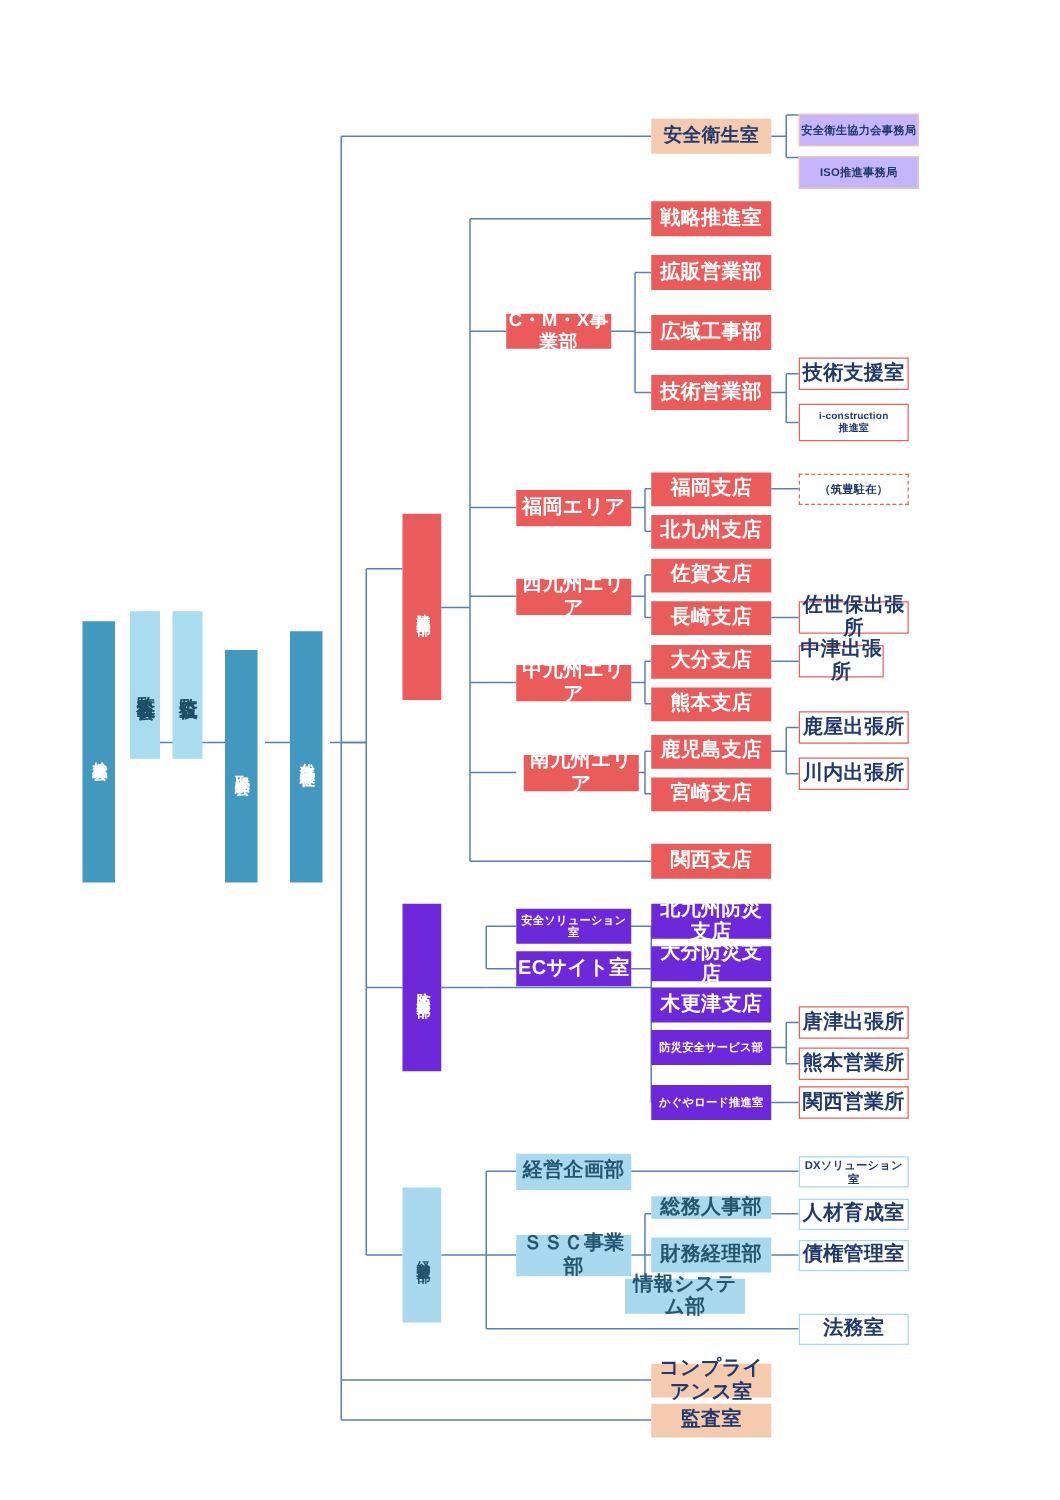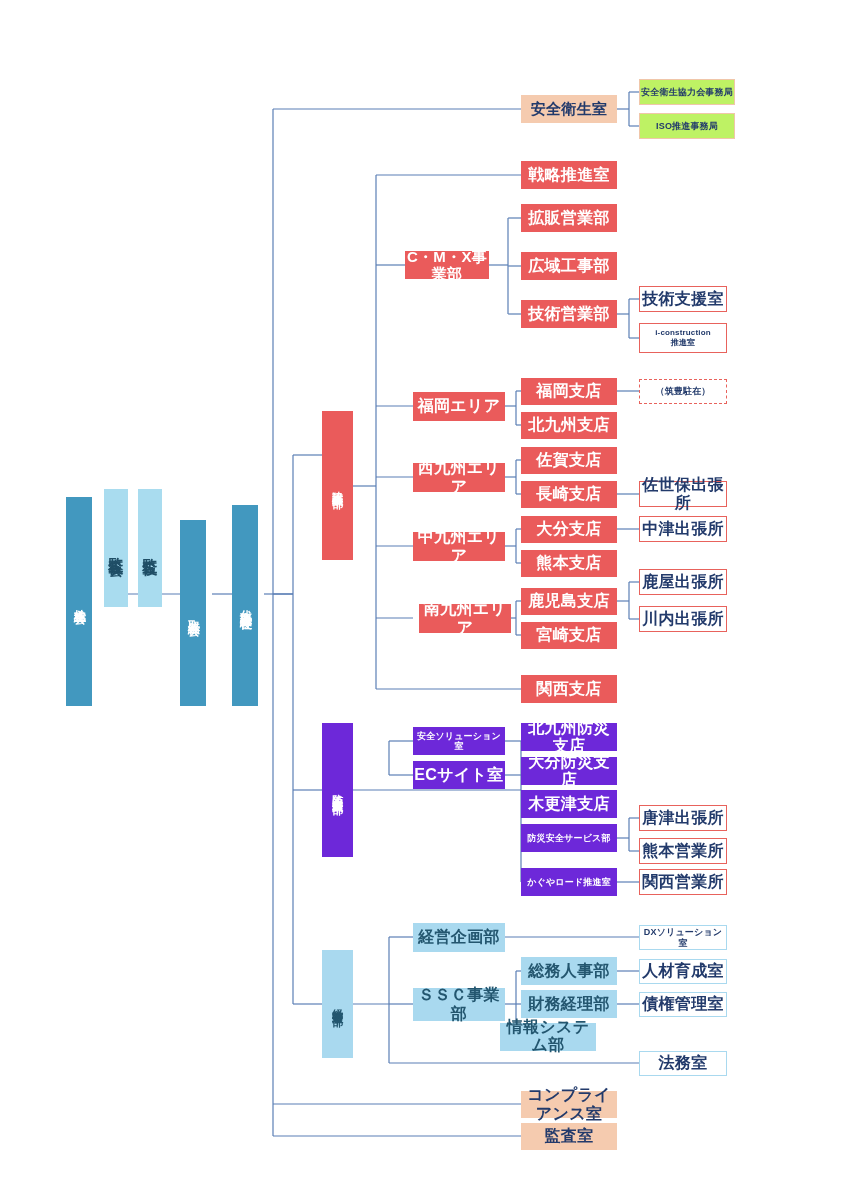--- a/index.html
+++ b/index.html
@@ -47,21 +47,21 @@
     font-size:11px;
   }
   .red-fill{background:#ea5b5b;color:#ffffff;}
   .orange-fill{background:#6d28d9;color:#ffffff;}
   .blue-fill{background:#a9d9ef;color:#23566f;}
   .peach-fill{background:#f5cbaf;color:#223a6b;}
 
   
   .red-out{background:#ffffff;color:#223a6b;border:1.3px solid #e8625c;}
   .red-dash{background:#ffffff;color:#223a6b;border:1.3px dashed #e8625c;}
-  .peach-out{background:#bef264;color:#223a6b;border:1.1px solid #f0c6a9;}
+  .peach-out{background:#c4b5fd;color:#223a6b;border:1.1px solid #f0c6a9;margin-top:12px;}
   .blue-out{background:#ffffff;color:#223a6b;border:1.1px solid #a9d9ef;}
 
   .fs11{font-size:15px;}
   .fs10{font-size:16px;}
   .fs9{font-size:9px;}
   .fs8{font-size:8px;}
   .fs12{font-size:12px;}
   .two-line{flex-direction:column;line-height:1.25;}
 </style>
 </head>
@@ -230,21 +230,21 @@
   <div class="node red-dash fs9" style="left:639px;top:379px;width:88px;height:25px;">（筑豊駐在）</div>
   <div class="node red-fill fs10" style="left:521px;top:412px;width:96px;height:27px;">北九州支店</div>
 
   <div class="node red-fill fs10" style="left:413px;top:463px;width:92px;height:29px;">西九州エリア</div>
   <div class="node red-fill fs10" style="left:521px;top:447px;width:96px;height:27px;">佐賀支店</div>
   <div class="node red-fill fs10" style="left:521px;top:481px;width:96px;height:27px;">長崎支店</div>
   <div class="node red-out fs10" style="left:639px;top:481px;width:88px;height:26px;">佐世保出張所</div>
 
   <div class="node red-fill fs10" style="left:413px;top:532px;width:92px;height:29px;">中九州エリア</div>
   <div class="node red-fill fs10" style="left:521px;top:516px;width:96px;height:27px;">大分支店</div>
-  <div class="node red-out fs10" style="left:639px;top:516px;width:88px;height:26px;">中津出張所</div>
+  <div class="node red-out fs10" style="left:639px;top:516px;width:68px;height:26px;">中津出張所</div>
   <div class="node red-fill fs10" style="left:521px;top:550px;width:96px;height:27px;">熊本支店</div>
 
   <div class="node red-fill fs10" style="left:419px;top:604px;width:92px;height:29px;">南九州エリア</div>
   <div class="node red-fill fs10" style="left:521px;top:588px;width:96px;height:27px;">鹿児島支店</div>
   <div class="node red-out fs10" style="left:639px;top:569px;width:88px;height:26px;">鹿屋出張所</div>
   <div class="node red-out fs10" style="left:639px;top:606px;width:88px;height:26px;">川内出張所</div>
   <div class="node red-fill fs10" style="left:521px;top:622px;width:96px;height:27px;">宮崎支店</div>
 
   <div class="node red-fill fs10" style="left:521px;top:675px;width:96px;height:28px;">関西支店</div>
 
@@ -260,21 +260,21 @@
   <div class="node red-out fs10" style="left:639px;top:838px;width:88px;height:26px;">熊本営業所</div>
 
   <div class="node orange-fill fs9" style="left:521px;top:868px;width:96px;height:28px;">かぐやロード推進室</div>
   <div class="node red-out fs10" style="left:639px;top:869px;width:88px;height:26px;">関西営業所</div>
 
   <div class="node blue-fill fs10" style="left:413px;top:923px;width:92px;height:29px;">経営企画部</div>
   <div class="node blue-out fs9" style="left:639px;top:925px;width:88px;height:25px;">DXソリューション室</div>
 
   <div class="node blue-fill fs10" style="left:413px;top:988px;width:92px;height:33px;">ＳＳＣ事業部</div>
 
-  <div class="node blue-fill fs10" style="left:521px;top:957px;width:96px;height:28px;">総務人事部</div>
+  <div class="node blue-fill fs10" style="left:521px;top:957px;width:96px;height:18px;">総務人事部</div>
   <div class="node blue-out fs10" style="left:639px;top:959px;width:88px;height:25px;">人材育成室</div>
 
   <div class="node blue-fill fs10" style="left:521px;top:990px;width:96px;height:28px;">財務経理部</div>
   <div class="node blue-out fs10" style="left:639px;top:992px;width:88px;height:25px;">債権管理室</div>
 
   <div class="node blue-fill fs10" style="left:500px;top:1023px;width:96px;height:28px;font-family:Liberation Mono, monospace;">情報システム部</div>
 
   <div class="node blue-out fs10" style="left:639px;top:1051px;width:88px;height:25px;">法務室</div>
 
   <div class="node peach-fill fs10" style="left:521px;top:1091px;width:96px;height:27px;">コンプライアンス室</div>

